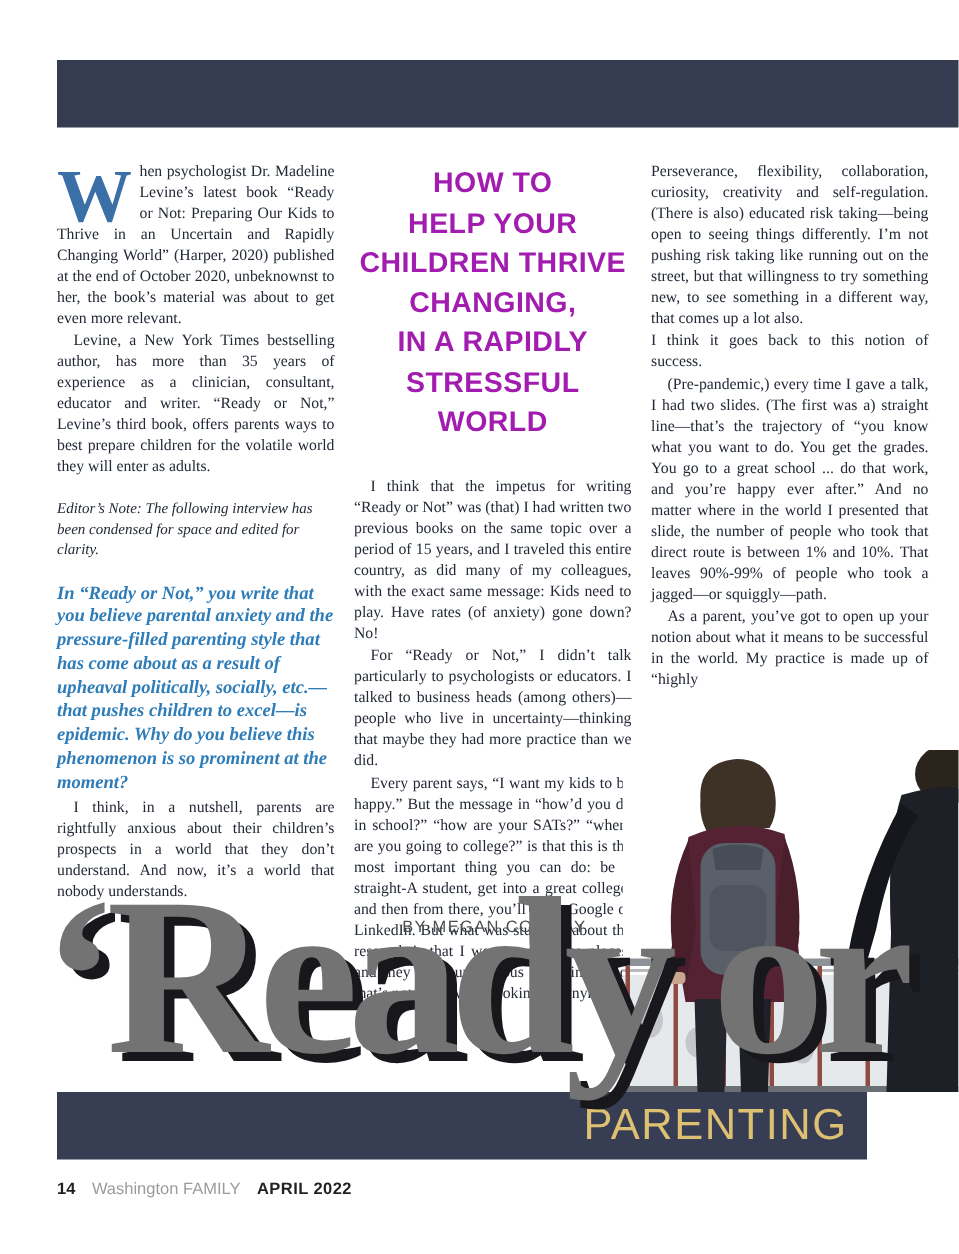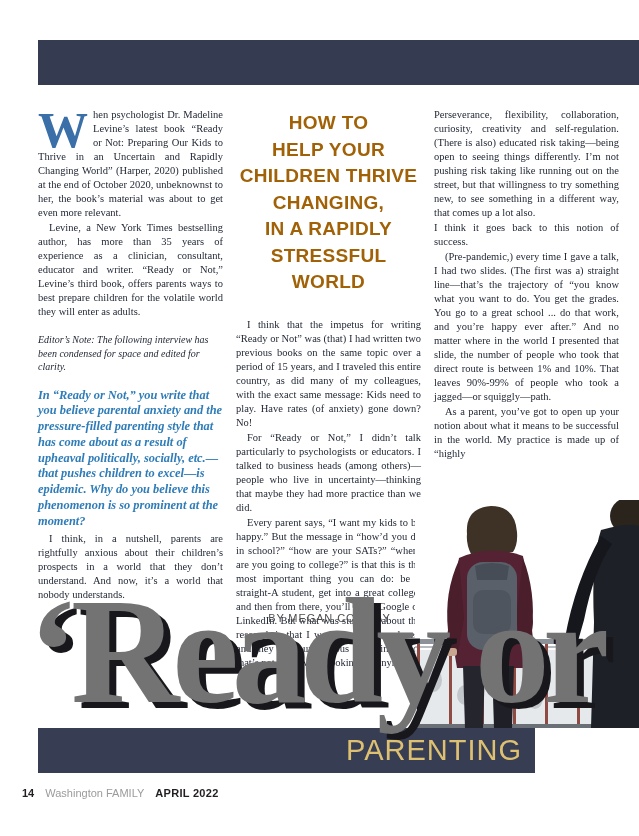--- a/index.html
+++ b/index.html
@@ -33,49 +33,49 @@
   }
   .question{
     font-size:12.4px;line-height:15.8px;color:#2e7cb8;
     font-style:italic;font-weight:bold;text-align:left;
     margin:0 0 2px 0;
   }
   .q-gap{margin-top:14px;}
   .lead-in{font-family:"Liberation Sans",sans-serif;font-weight:bold;font-size:10px;}
   .headline{
     font-family:"Liberation Sans",sans-serif;font-weight:bold;
-    font-size:19px;line-height:26.5px;color:#a16207;text-align:center;
+    font-size:19px;line-height:26.5px;color:#a21caf;text-align:center;
     letter-spacing:0.3px;margin:2px 0 22px 0;
   }
   .byline{
     position:absolute;left:237px;width:185px;top:612px;text-align:center;
     font-family:"Liberation Sans",sans-serif;font-size:11px;color:#4d4d4d;
     letter-spacing:0.9px;z-index:4;
   }
   .photo{
     position:absolute;left:415px;top:500px;width:224px;height:228px;z-index:2;
   }
   .big-title{
     position:absolute;left:28px;top:576px;z-index:6;
     font-family:"Liberation Serif",serif;font-weight:bold;
     font-size:150px;line-height:150px;letter-spacing:-7px;
     color:#737373;white-space:nowrap;
     text-shadow:7px 6px 0 #17171c;
   }
   .bottombar{
-    position:absolute;left:38px;top:728px;width:497px;height:45px;
+    position:absolute;left:38px;top:728px;width:540px;height:45px;
     background:#373d52;z-index:3;
     display:flex;align-items:center;justify-content:flex-end;
   }
   .section-label{
     font-family:"Liberation Sans",sans-serif;font-size:29px;color:#ddc072;
     letter-spacing:1px;padding-right:13px;line-height:45px;
   }
   .footer{
-    position:absolute;left:22px;top:787px;z-index:2;
+    position:absolute;left:38px;top:787px;z-index:2;
     font-family:"Liberation Sans",sans-serif;font-size:11px;color:#231f20;
   }
   .footer .pg{font-weight:bold;margin-right:11px;}
   .footer .mag{color:#9b9b9b;margin-right:11px;}
   .footer .issue{font-weight:bold;letter-spacing:0.3px;}
 </style>
 </head>
 <body>
 
 <div class="topbar"></div>

